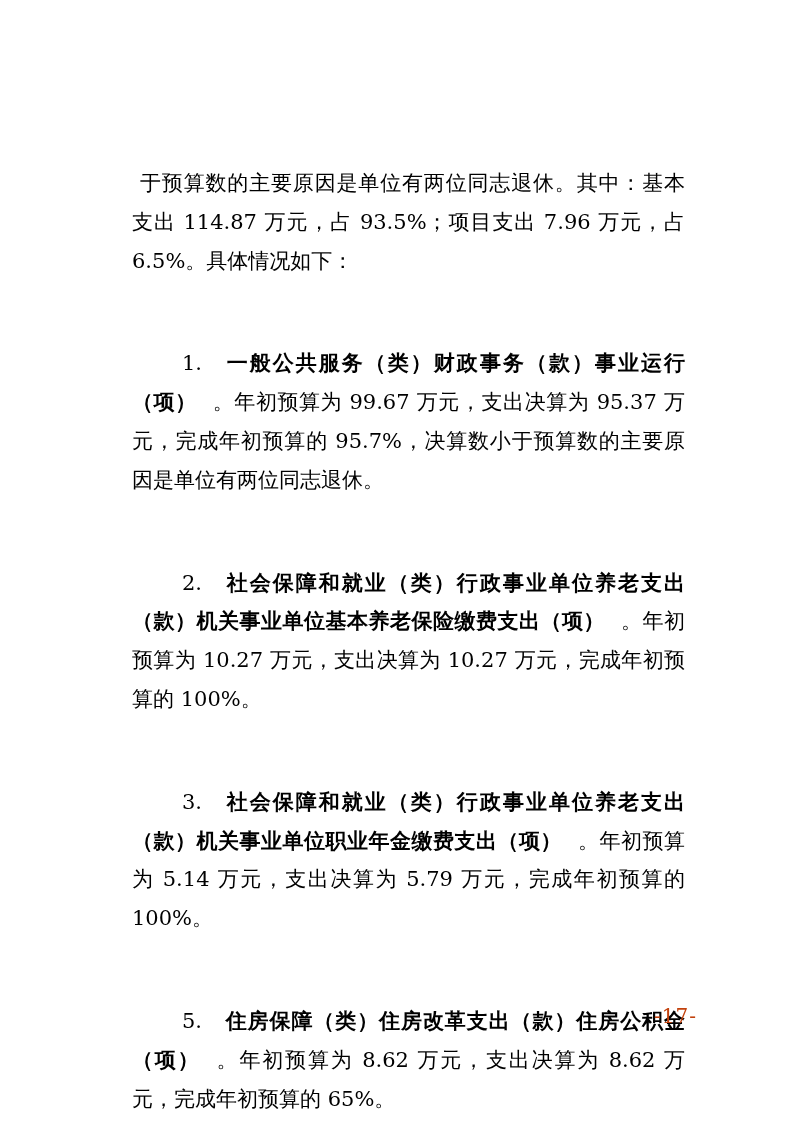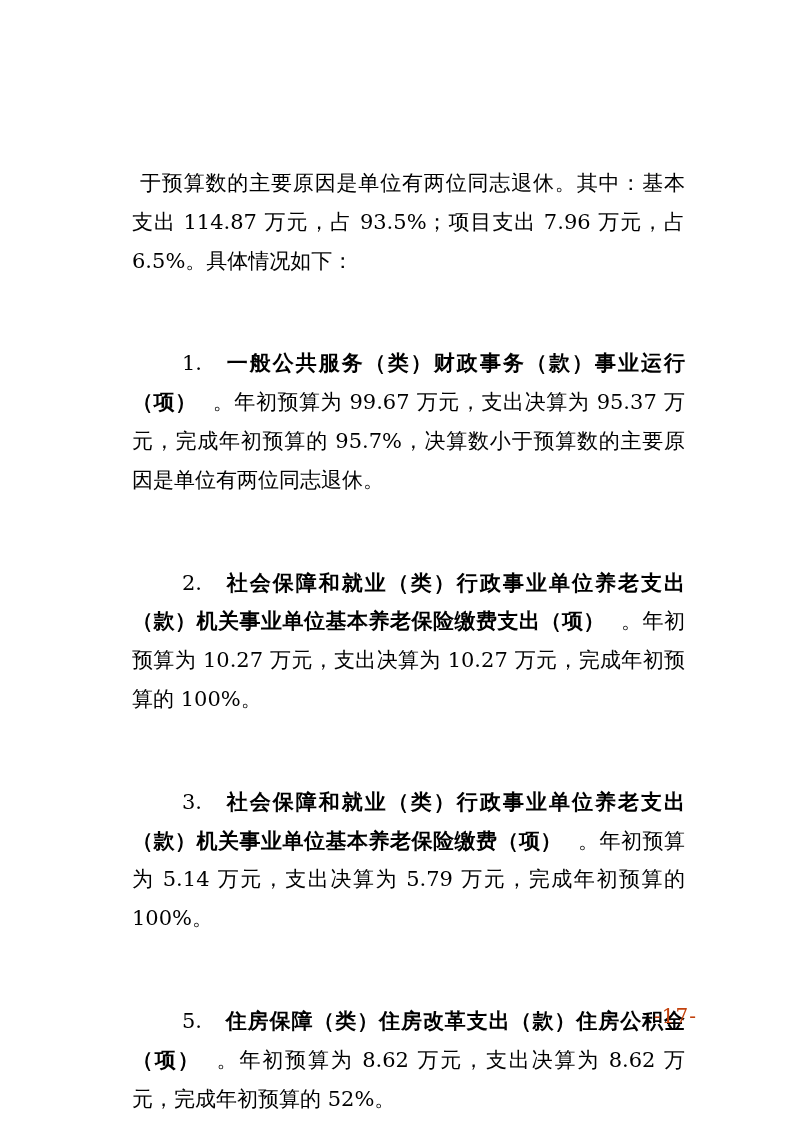--- a/index.html
+++ b/index.html
@@ -46,17 +46,17 @@
   }
 </style>
 </head>
 <body>
 
 <div class="page">
   <div class="content" id="doc-content">
       <p class="para"><span class="run">于预算数的主要原因是单位有两位同志退休。其中：基本支出 114.87 万元，占 93.5%；项目支出 7.96 万元，占 6.5%。具体情况如下：</span></p>
       <p class="para indent"><span class="run">1. </span><span class="run bold">一般公共服务（类）财政事务（款）事业运行（项）</span><span class="run">。年初预算为 99.67 万元，支出决算为 95.37 万元，完成年初预算的 95.7%，决算数小于预算数的主要原因是单位有两位同志退休。</span></p>
       <p class="para indent"><span class="run">2. </span><span class="run bold">社会保障和就业（类）行政事业单位养老支出（款）机关事业单位基本养老保险缴费支出（项）</span><span class="run">。年初预算为 10.27 万元，支出决算为 10.27 万元，完成年初预算的 100%。</span></p>
-      <p class="para indent"><span class="run">3. </span><span class="run bold">社会保障和就业（类）行政事业单位养老支出（款）机关事业单位基本养老保险缴费（项）</span><span class="run">。年初预算为 5.14 万元，支出决算为 5.79 万元，完成年初预算的 100%。</span></p>
-      <p class="para indent"><span class="run">5. </span><span class="run bold">住房保障（类）住房改革支出（款）住房公积金（项）</span><span class="run">。年初预算为 8.62 万元，支出决算为 8.62 万元，完成年初预算的 52%。</span></p>
+      <p class="para indent"><span class="run">3. </span><span class="run bold">社会保障和就业（类）行政事业单位养老支出（款）机关事业单位职业年金缴费支出（项）</span><span class="run">。年初预算为 5.14 万元，支出决算为 5.79 万元，完成年初预算的 100%。</span></p>
+      <p class="para indent"><span class="run">5. </span><span class="run bold">住房保障（类）住房改革支出（款）住房公积金（项）</span><span class="run">。年初预算为 8.62 万元，支出决算为 8.62 万元，完成年初预算的 65%。</span></p>
     </div>
   <div class="page-number">-17-</div>
 </div>
 
 </body></html>

